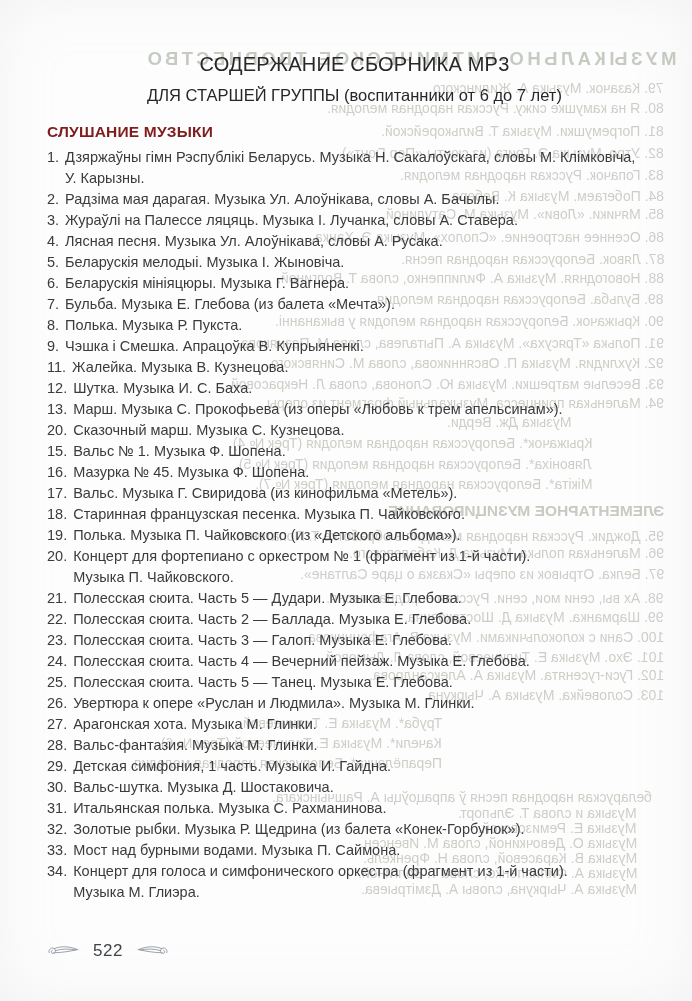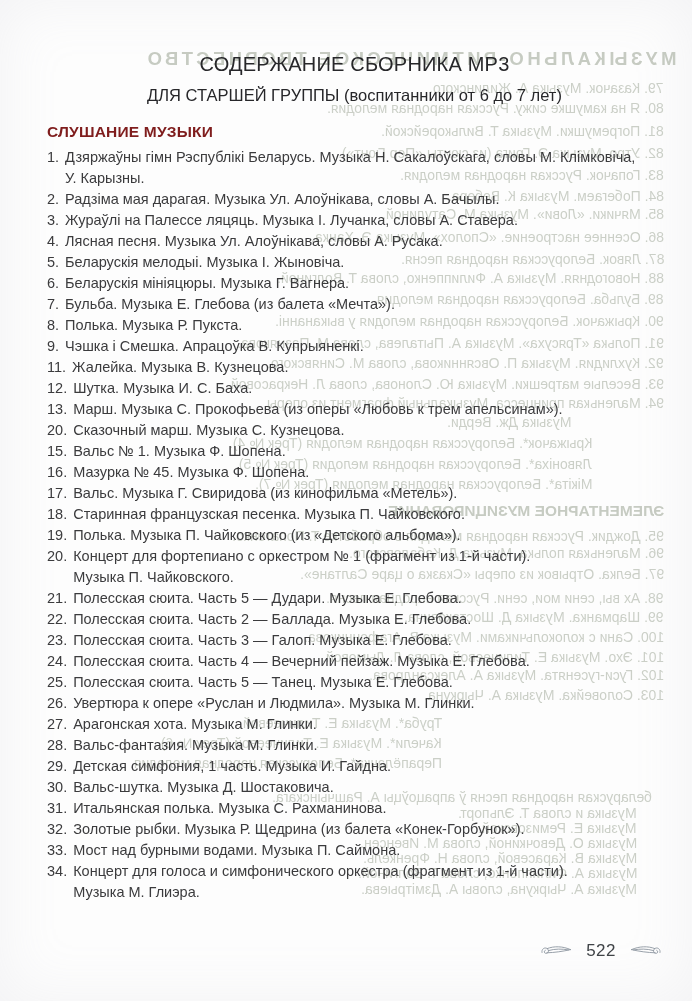--- a/index.html
+++ b/index.html
@@ -76,21 +76,21 @@
   .track-item .num { flex: none; padding-right: 6px; }
   .track-item .txt { flex: 1 1 auto; white-space: pre; }
 
   
   .footer {
     position: absolute;
     left: 47px; right: 30px; top: 941px;
     z-index: 1;
     display: flex;
     align-items: center;
-    justify-content: flex-end;
+    justify-content: flex-start;
     gap: 14px;
   }
   .page-number {
     font-size: 17px;
     color: #3f4347;
     letter-spacing: 0.5px;
   }
   .flourish { display: inline-block; line-height: 0; }
   .flourish svg { display: block; }
   .flourish.flip svg { transform: scaleX(-1); }

